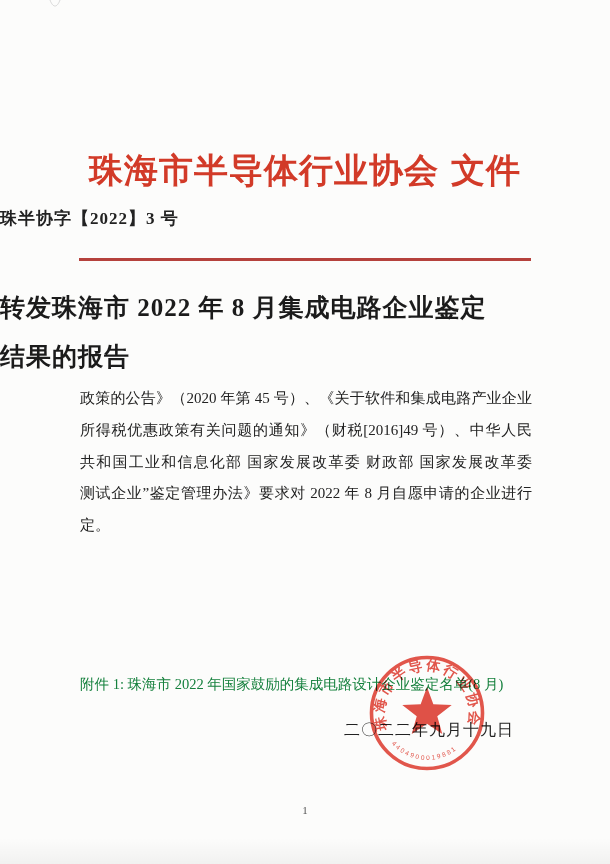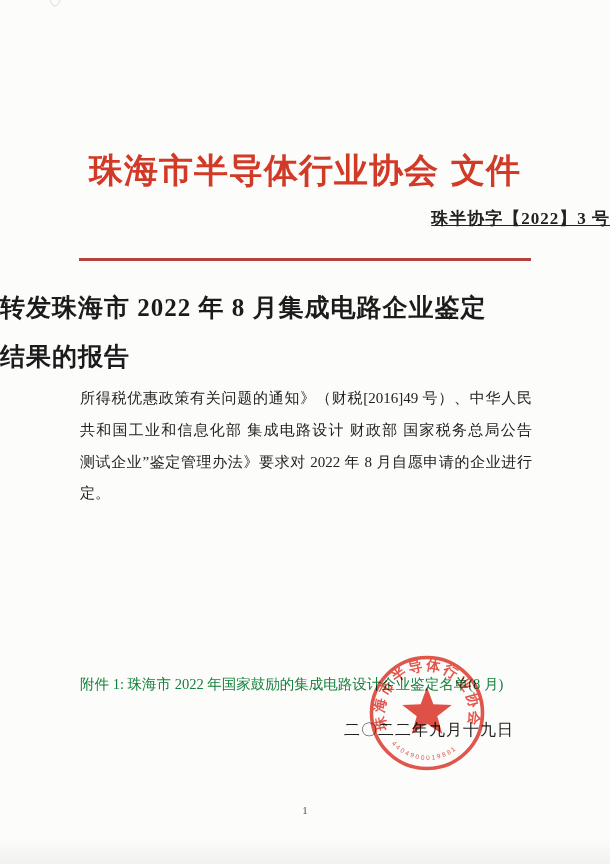--- a/index.html
+++ b/index.html
@@ -17,23 +17,23 @@
     position:absolute;top:148px;left:0;width:100%;
     text-align:center;
     font-size:34px;font-weight:bold;
     color:#d23a28;
     letter-spacing:1px;
     white-space:nowrap;
   }
   .letterhead .doc-word{display:inline-block;margin-left:12px;}
   .doc-number{
     position:absolute;top:207px;left:0;width:100%;
-    text-align:right;
+    text-align:left;
     font-size:17px;font-weight:bold;
-    letter-spacing:1px;color:#222;text-decoration:underline;
+    letter-spacing:1px;color:#222;
   }
   .red-rule{
     position:absolute;top:258px;left:79px;
     width:452px;height:3px;
     background:#b5413c;
   }
   .doc-title{
     position:absolute;left:0;width:100%;
     text-align:left;
     font-size:25px;font-weight:bold;
@@ -96,22 +96,23 @@
   </div>
 
   <div class="doc-number">珠半协字【2022】3 号</div>
 
   <div class="red-rule"></div>
 
   <div class="doc-title line1">转发珠海市 2022 年 8 月集成电路企业鉴定</div>
   <div class="doc-title line2">结果的报告</div>
 
   <div class="body-block">
+    <div class="body-line">政策的公告》（2020 年第 45 号）、《关于软件和集成电路产业企业</div>
     <div class="body-line">所得税优惠政策有关问题的通知》（财税[2016]49 号）、中华人民</div>
-    <div class="body-line">共和国工业和信息化部 集成电路设计 财政部 国家税务总局公告</div>
+    <div class="body-line">共和国工业和信息化部 国家发展改革委 财政部 国家发展改革委</div>
     <div class="body-line">测试企业”鉴定管理办法》要求对 2022 年 8 月自愿申请的企业进行</div>
     <div class="body-line last">定。</div>
   </div>
 
   <div class="attachment">附件 1: 珠海市 2022 年国家鼓励的集成电路设计企业鉴定名单(8 月)</div>
 
   <div class="issue-date">二〇二二年九月十九日</div>
 
   <svg class="seal" viewBox="0 0 130 130">
     <defs>

